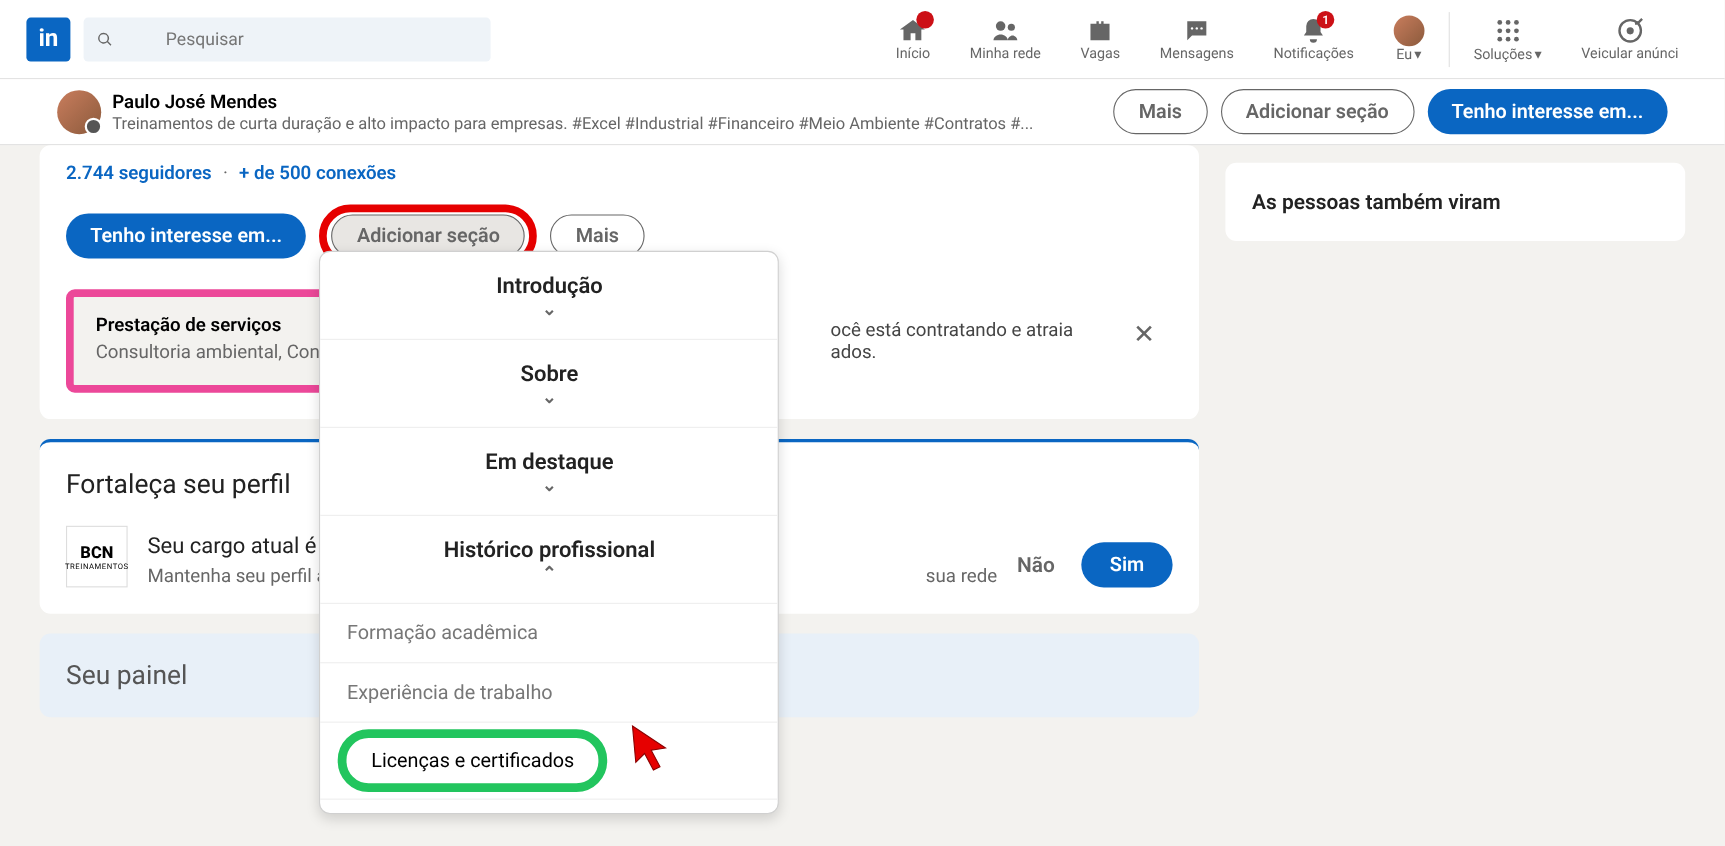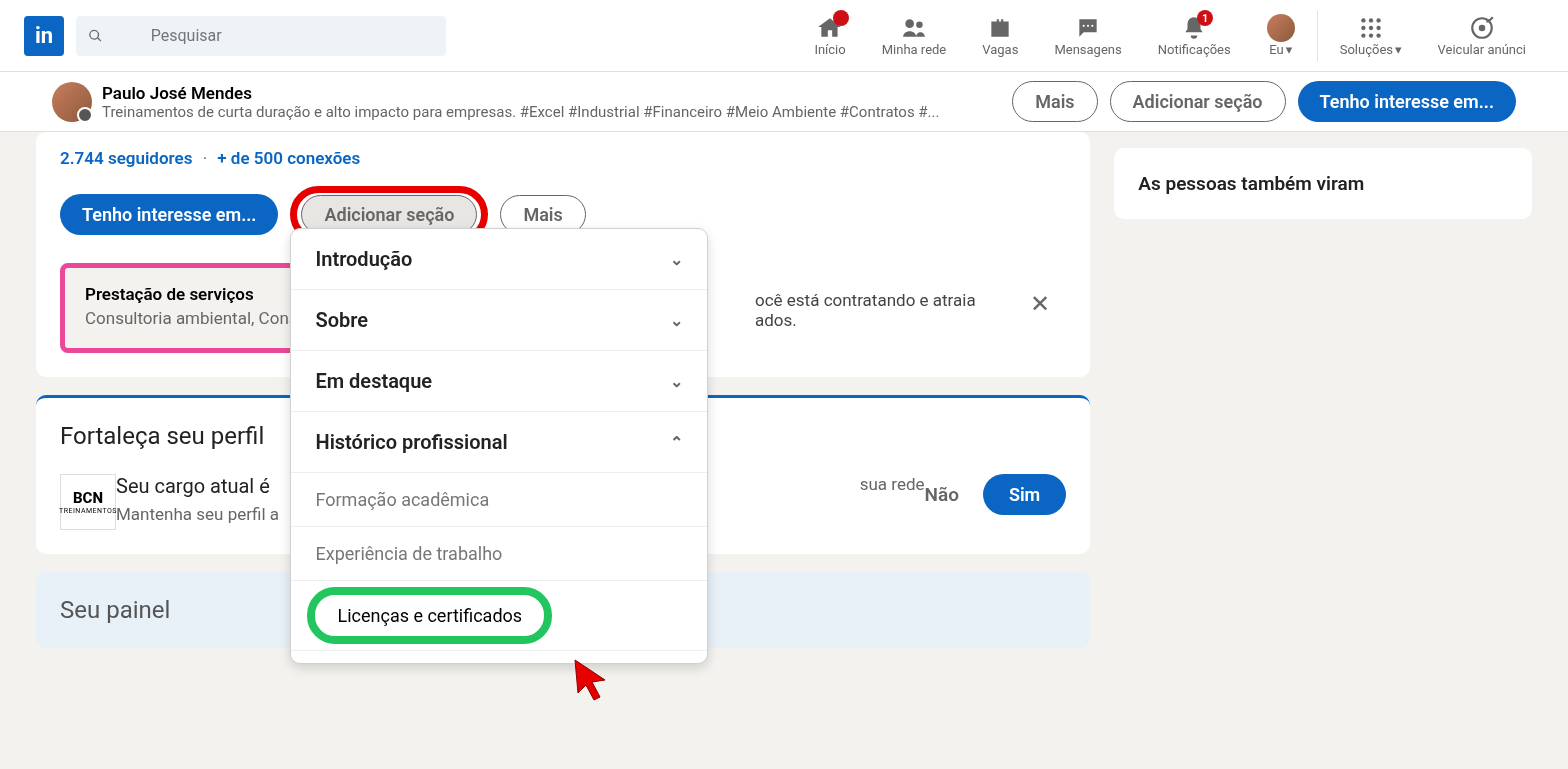--- a/index.html
+++ b/index.html
@@ -41,42 +41,42 @@
     .follow-line .link { color: #0a66c2; font-weight: 600; }
     .follow-line .sep { color: #666; margin: 0 6px; }
     
     .profile-buttons { display: flex; gap: 12px; align-items: center; margin-bottom: 20px; position: relative; }
     .btn-interest { background: #0a66c2; border: none; color: #fff; border-radius: 24px; padding: 10px 22px; font-size: 18px; font-weight: 600; cursor: pointer; }
     .btn-add-section-wrap { position: relative; }
     .btn-add-section { background: #e8e6e3; border: 1.5px solid #666; color: #666; border-radius: 24px; padding: 8px 22px; font-size: 18px; font-weight: 600; cursor: pointer; }
     .red-highlight { border: 7px solid #e60000; border-radius: 30px; padding: 2px 4px; display: inline-block; }
     .btn-more { background: #fff; border: 1.5px solid #666; color: #666; border-radius: 24px; padding: 8px 22px; font-size: 18px; font-weight: 600; cursor: pointer; }
     
-    .services-box { background: #f3f2ef; border: 5px solid #ec4899; border-radius: 8px; padding: 16px 20px; width: 320px; }
+    .services-box { background: #f3f2ef; border: 7px solid #ec4899; border-radius: 8px; padding: 16px 20px; width: 320px; }
     .services-title { font-weight: 600; font-size: 17px; color: #000; margin-bottom: 4px; }
     .services-sub { font-size: 17px; color: #666; margin-bottom: 4px; }
     .services-link { color: #0a66c2; font-weight: 600; font-size: 17px; }
     
     .hiring-overlay { position: absolute; left: 755px; top: 290px; font-size: 17px; color: #444; }
     .hiring-overlay .bold { font-weight: 600; }
     .close-x { position: absolute; left: 1030px; top: 290px; font-size: 24px; color: #666; cursor: pointer; }
     
     
     .dropdown { position: absolute; top: 42px; left: 0; background: #fff; border: 1px solid #d0d0d0; border-radius: 10px; width: 418px; box-shadow: 0 4px 12px rgba(0,0,0,0.15); z-index: 100; padding-bottom: 12px; }
-    .dropdown-item { display: flex; justify-content: space-between; align-items: center; padding: 18px 24px; font-size: 20px; color: #444; cursor: pointer; border-bottom: 1px solid #eee; }
+    .dropdown-item { display: flex; justify-content: center; align-items: center; padding: 18px 24px; font-size: 20px; color: #444; cursor: pointer; border-bottom: 1px solid #eee; flex-direction: column; }
     .dropdown-item.bold { font-weight: 600; color: #222; }
     .dropdown-sub { padding: 16px 24px; font-size: 18px; color: #777; border-bottom: 1px solid #eee; }
     .dropdown-sub.no-border { border-bottom: none; }
     .chevron { font-size: 16px; color: #666; }
     .red-highlight-sub { display: inline-block; border: 8px solid #22c55e; border-radius: 28px; padding: 10px 22px; margin: 6px 16px; font-size: 18px; color: #000000; position: relative; }
     
     
     .strengthen-card { background: #fff; border-radius: 10px; margin-top: 18px; border-top: 3px solid #0a66c2; padding: 24px; }
     .strengthen-title { font-size: 24px; font-weight: 400; color: #222; margin-bottom: 24px; }
-    .strengthen-row { display: flex; align-items: flex-start; }
+    .strengthen-row { display: flex; align-items: flex-end; gap: 18px; }
     .company-logo { width: 56px; height: 56px; border: 1px solid #ddd; display: flex; flex-direction: column; align-items: center; justify-content: center; font-weight: 800; font-size: 15px; }
     .company-logo .small { font-size: 7px; font-weight: 400; letter-spacing: 0.5px; }
     .strengthen-text { flex: 1; }
     .strengthen-q { font-size: 20px; color: #222; margin-bottom: 6px; }
     .strengthen-hint { font-size: 17px; color: #666; }
     .strengthen-actions { display: flex; align-items: center; gap: 24px; }
     .btn-no { font-size: 19px; color: #666; font-weight: 600; cursor: pointer; }
     .btn-yes { background: #0a66c2; border: none; color: #fff; border-radius: 24px; padding: 10px 26px; font-size: 18px; font-weight: 600; cursor: pointer; }
     
     

